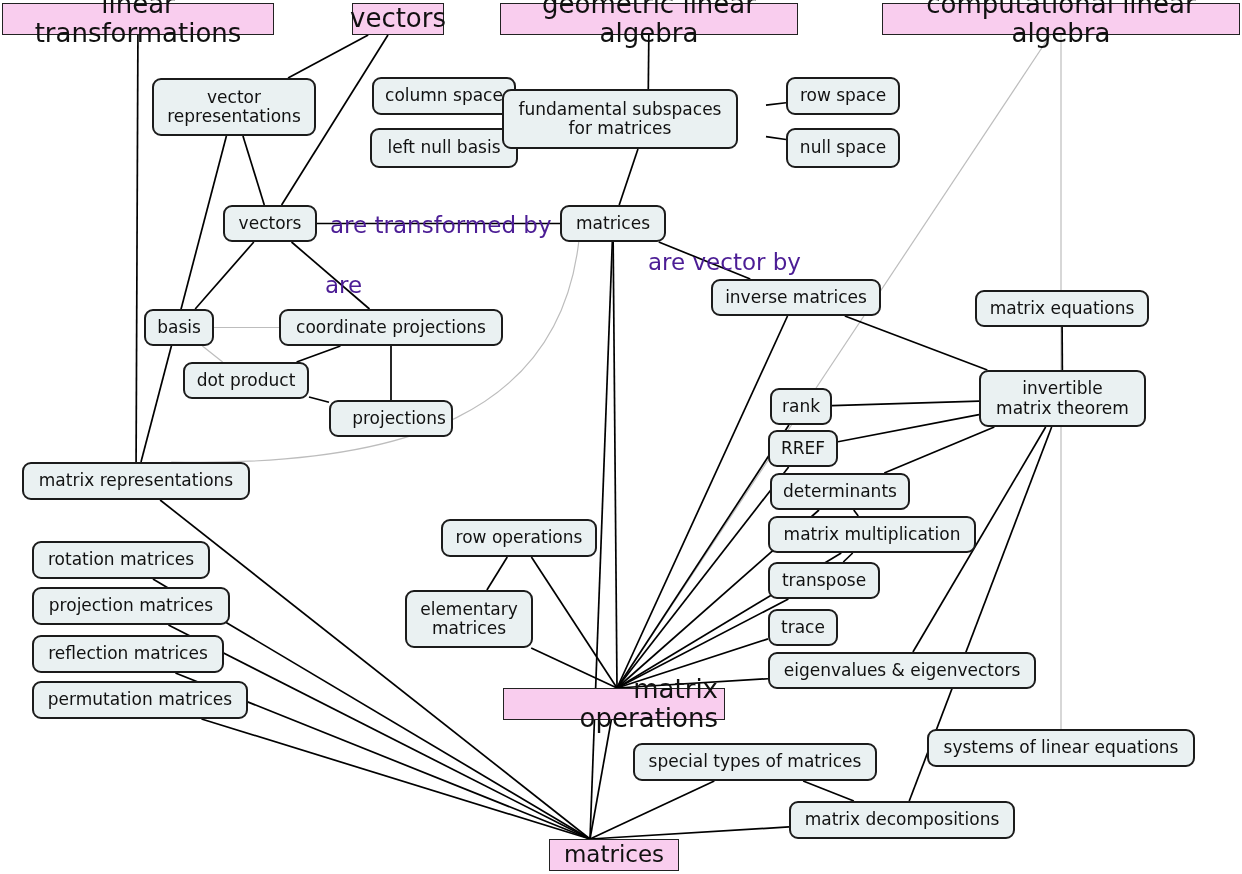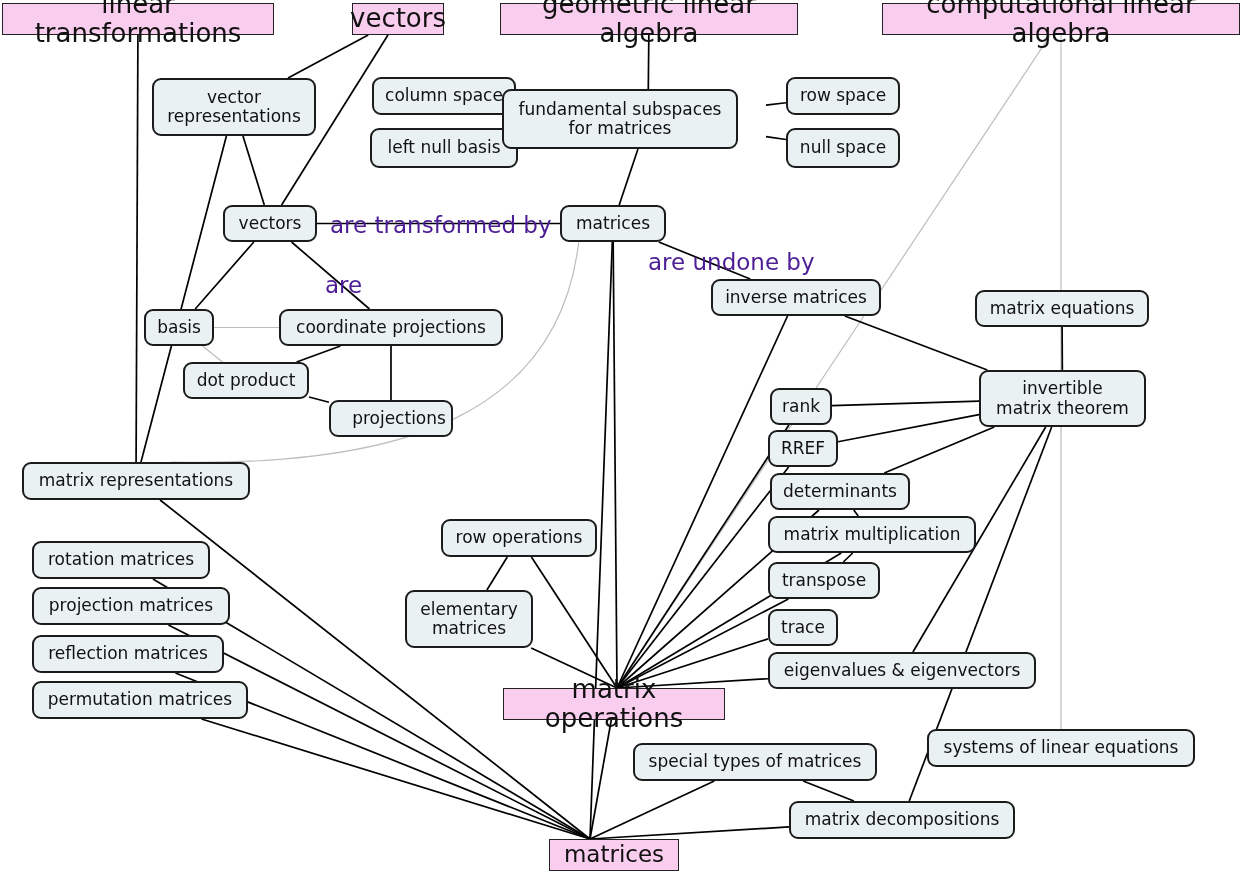--- a/index.html
+++ b/index.html
@@ -84,21 +84,21 @@
       <div class="node topic small" style="left: 352px; top: 3px; width: 92px; height: 32px;">
         <span style="white-space: pre-line;">vectors</span>
       </div>
       <div class="node topic small" style="left: 500px; top: 3px; width: 298px; height: 32px;">
         <span style="white-space: pre-line;">geometric linear algebra</span>
       </div>
       <div class="node topic small" style="left: 882px; top: 3px; width: 358px; height: 32px;">
         <span style="white-space: pre-line;">computational linear algebra</span>
       </div>
       <div class="node topic small" style="left: 503px; top: 688px; width: 222px; height: 32px;">
-        <span style="white-space: pre-line;">matrix operations</span>
+        <span style="white-space: pre-line; text-align: right;">matrix operations</span>
       </div>
       <div class="node topic" style="left: 549px; top: 839px; width: 130px; height: 32px;">
         <span style="white-space: pre-line;">matrices</span>
       </div>
       <div class="node rounded" style="left: 152px; top: 78px; width: 164px; height: 58px;">
         <span style="white-space: pre-line;">vector
 representations</span>
       </div>
       <div class="node rounded" style="left: 372px; top: 77px; width: 144px; height: 38px;">
         <span style="white-space: pre-line;">column space</span>
@@ -190,16 +190,16 @@
       <div class="node rounded" style="left: 927px; top: 729px; width: 268px; height: 38px;">
         <span style="white-space: pre-line;">systems of linear equations</span>
       </div>
       <div class="node rounded" style="left: 633px; top: 743px; width: 244px; height: 38px;">
         <span style="white-space: pre-line;">special types of matrices</span>
       </div>
       <div class="node rounded" style="left: 789px; top: 801px; width: 226px; height: 38px;">
         <span style="white-space: pre-line;">matrix decompositions</span>
       </div>
       <div class="edgelabel" style="left: 330px; top: 212px;">are transformed by</div>
-      <div class="edgelabel" style="left: 648px; top: 249px;">are undone by</div>
+      <div class="edgelabel" style="left: 648px; top: 249px;">are vector by</div>
       <div class="edgelabel" style="left: 325px; top: 272px;">are</div>
     </div>
 </div>
 
 </body></html>

